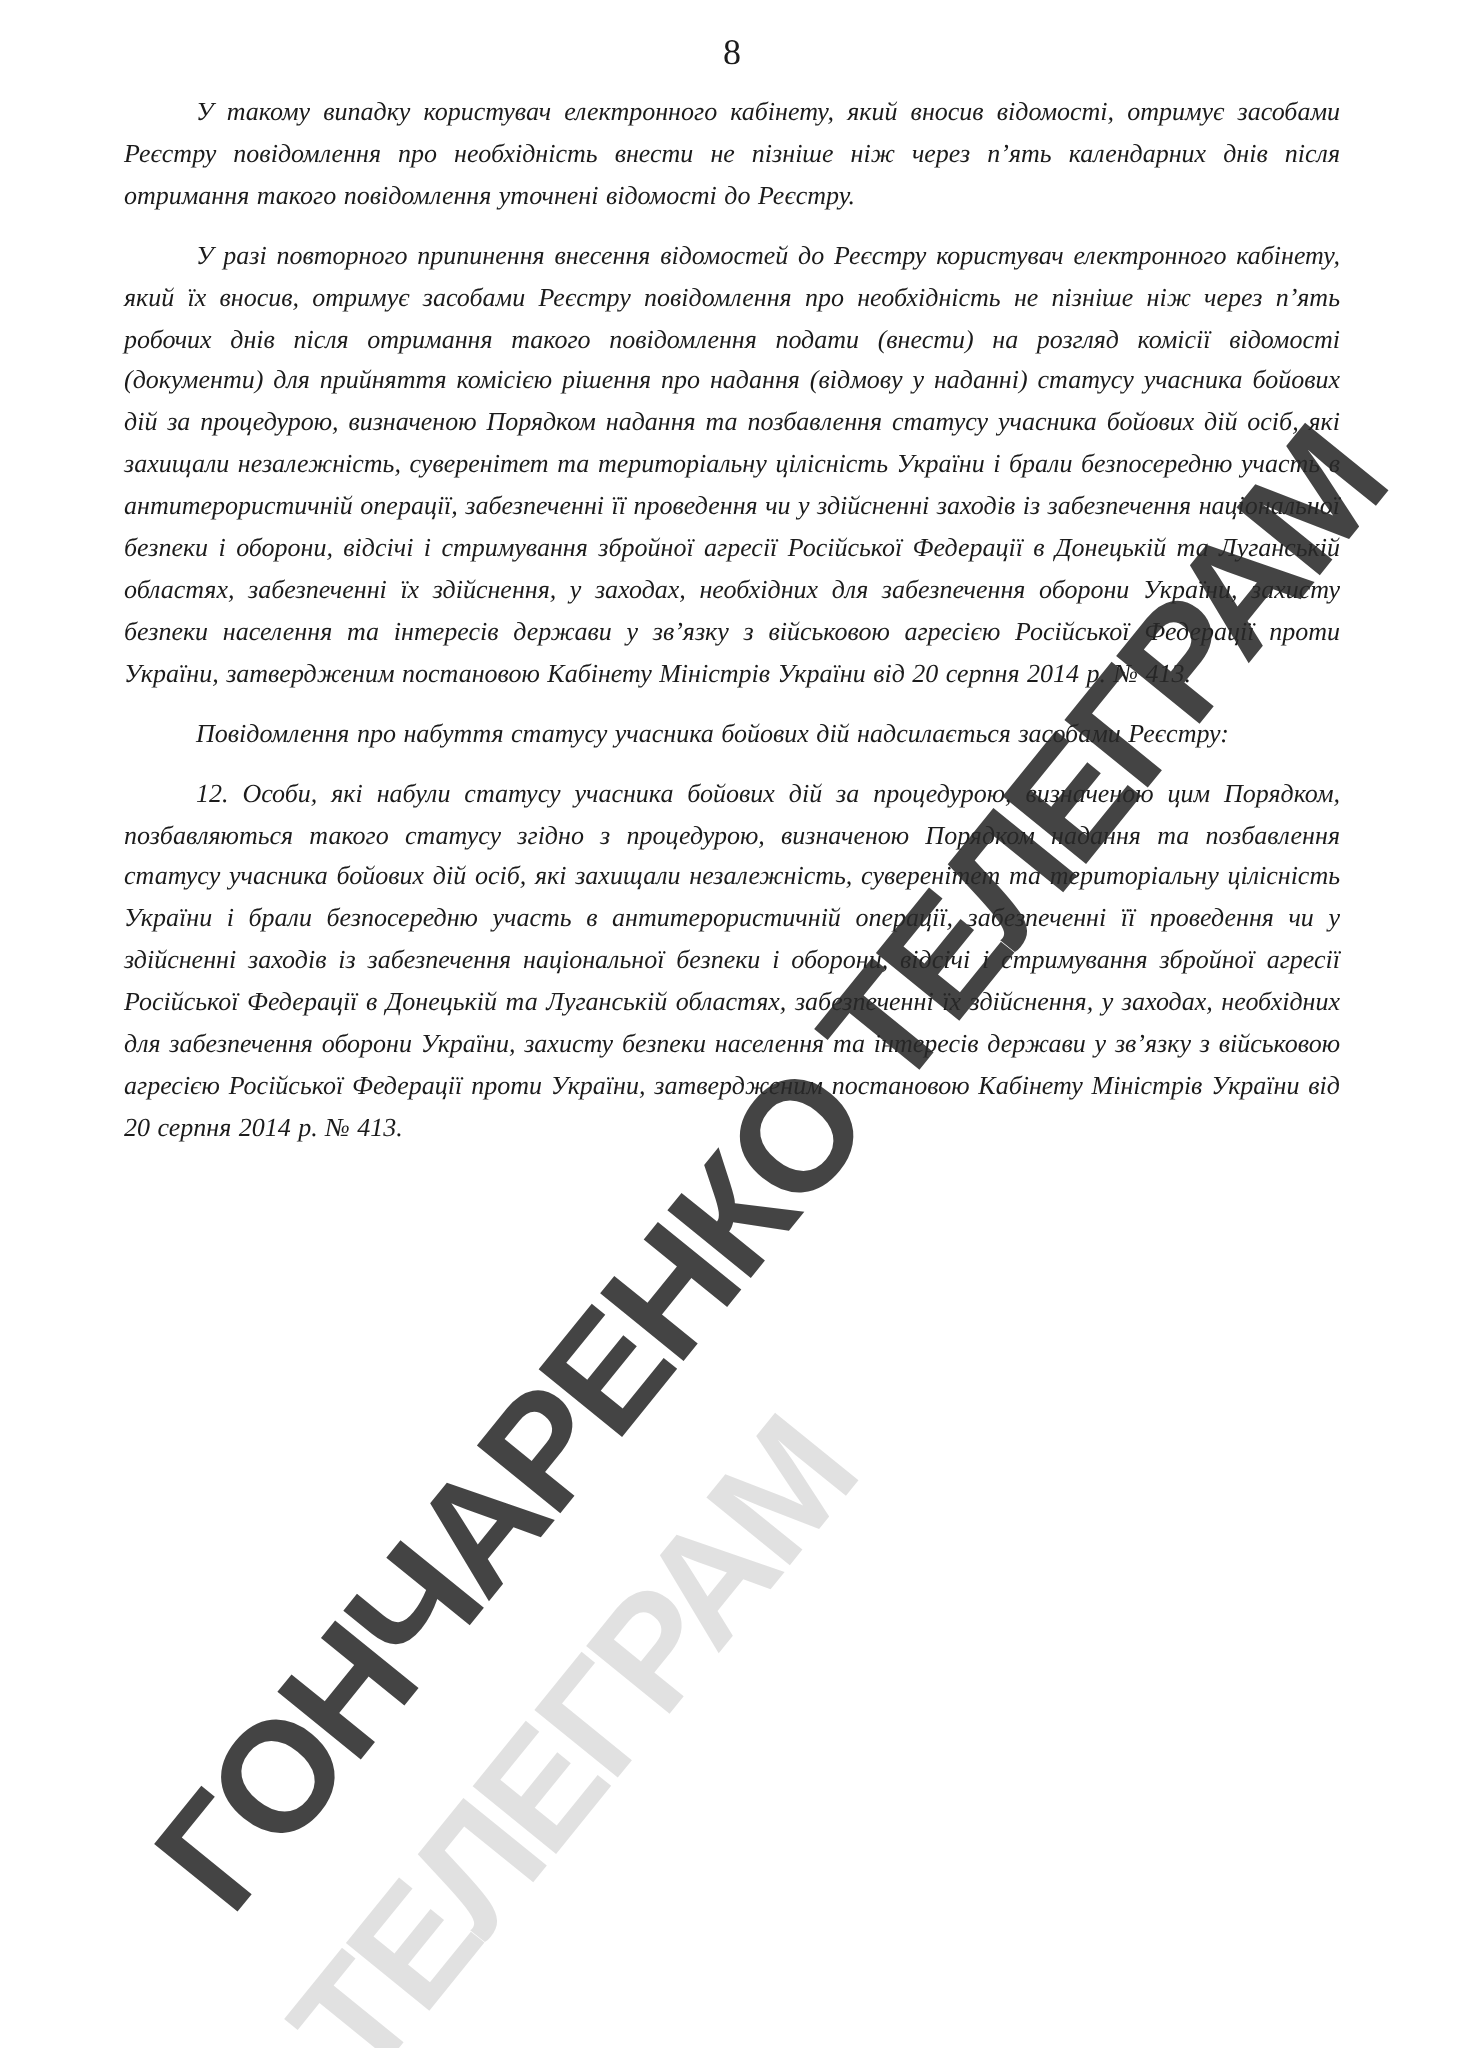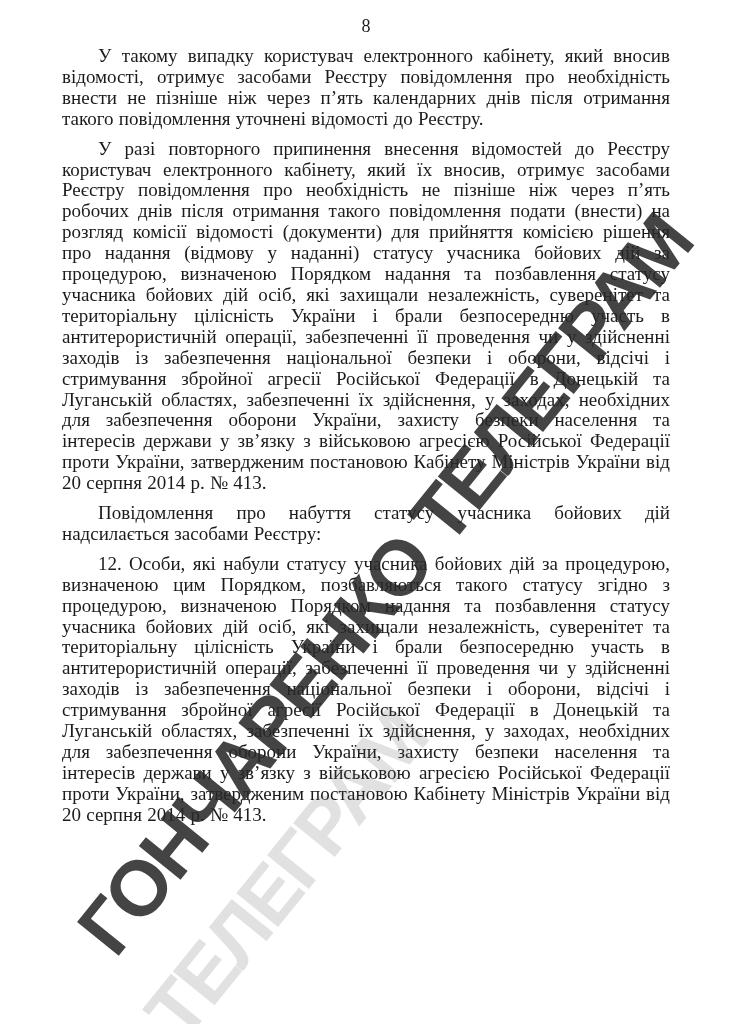--- a/index.html
+++ b/index.html
@@ -28,23 +28,24 @@
   .content {
     position: absolute;
     top: 46px;
     left: 62px;
     width: 608px;
   }
   .content p {
     margin: 0 0 9px 0;
     text-indent: 36px;
     text-align: justify;
-    font-size: 19px;
+    font-size: 13px;
     line-height: 20.9px;
     word-spacing: 0.5px;
+    font-style: italic;
   }
   .watermark {
     position: absolute;
     left: 385px;
     top: 585px;
     transform: translate(-50%, -50%) rotate(-51deg);
     transform-origin: center center;
     font-family: "Liberation Sans", "DejaVu Sans", sans-serif;
     font-weight: bold;
     font-size: 78px;

